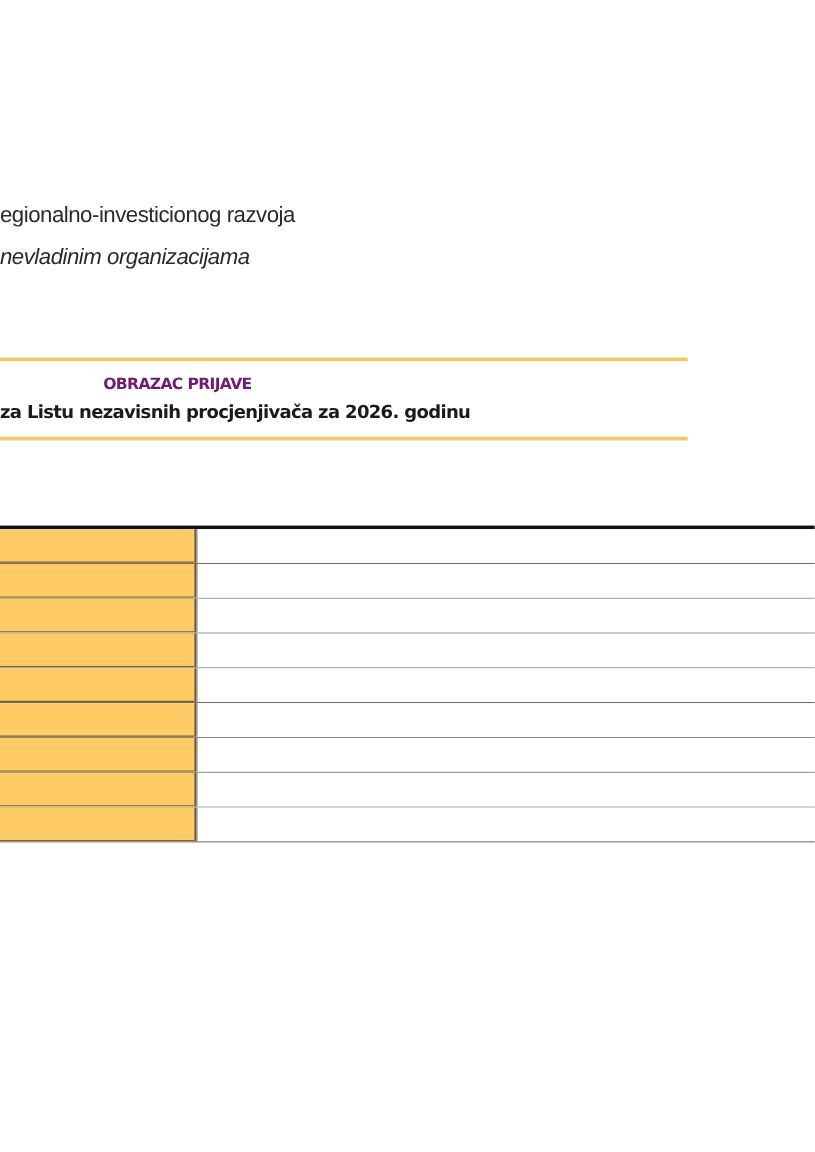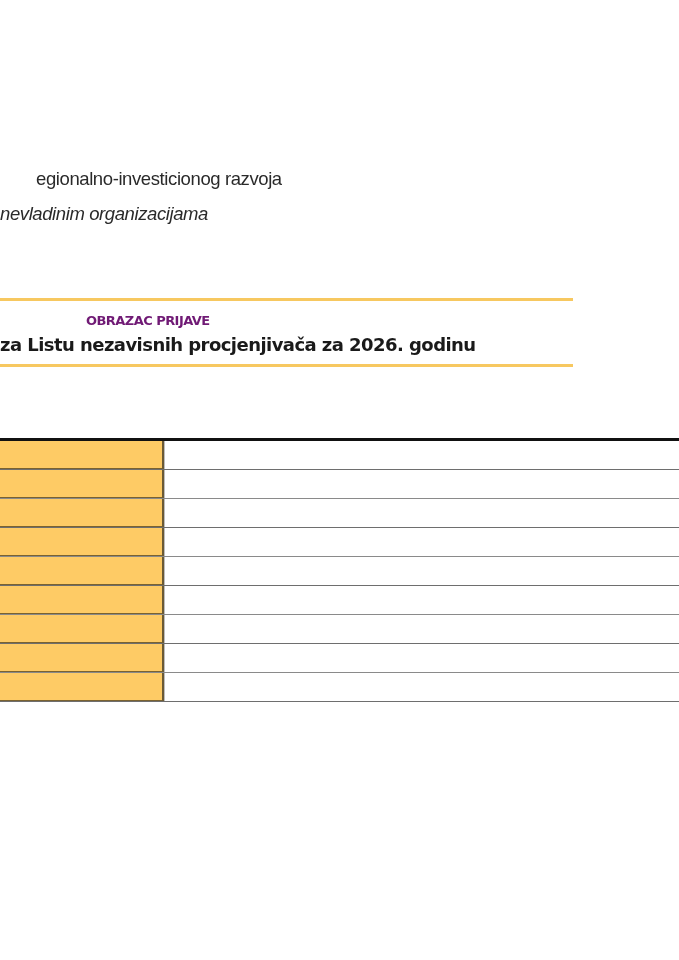--- a/index.html
+++ b/index.html
@@ -17,39 +17,39 @@
     }
     .header-line {
       position: absolute;
       left: 0;
       font-family: "Liberation Sans", sans-serif;
       font-size: 18.5px;
       letter-spacing: -0.4px;
       color: #2a2a2a;
       white-space: nowrap;
     }
-    #hdr1 { top: 168px; padding-left: 36px; }
+    #hdr1 { top: 168px; }
     #hdr2 { top: 203px; font-style: italic; }
 
     .title-rule {
       position: absolute;
       left: 0;
       width: 573px;
       height: 3px;
       background: #f7c860;
     }
     #rule-top { top: 298px; }
     #rule-bottom { top: 364px; }
     .title-sub {
       position: absolute;
       left: 0;
       top: 334px;
       font-family: "DejaVu Sans", sans-serif;
       font-weight: bold;
-      font-size: 18px;
+      font-size: 15px;
       letter-spacing: -0.55px;
       color: #1a1a1a;
       white-space: nowrap;
     }
     .title-main-abs {
       position: absolute;
       left: 86px;
       top: 313px;
       font-family: "DejaVu Sans", sans-serif;
       font-weight: bold;

